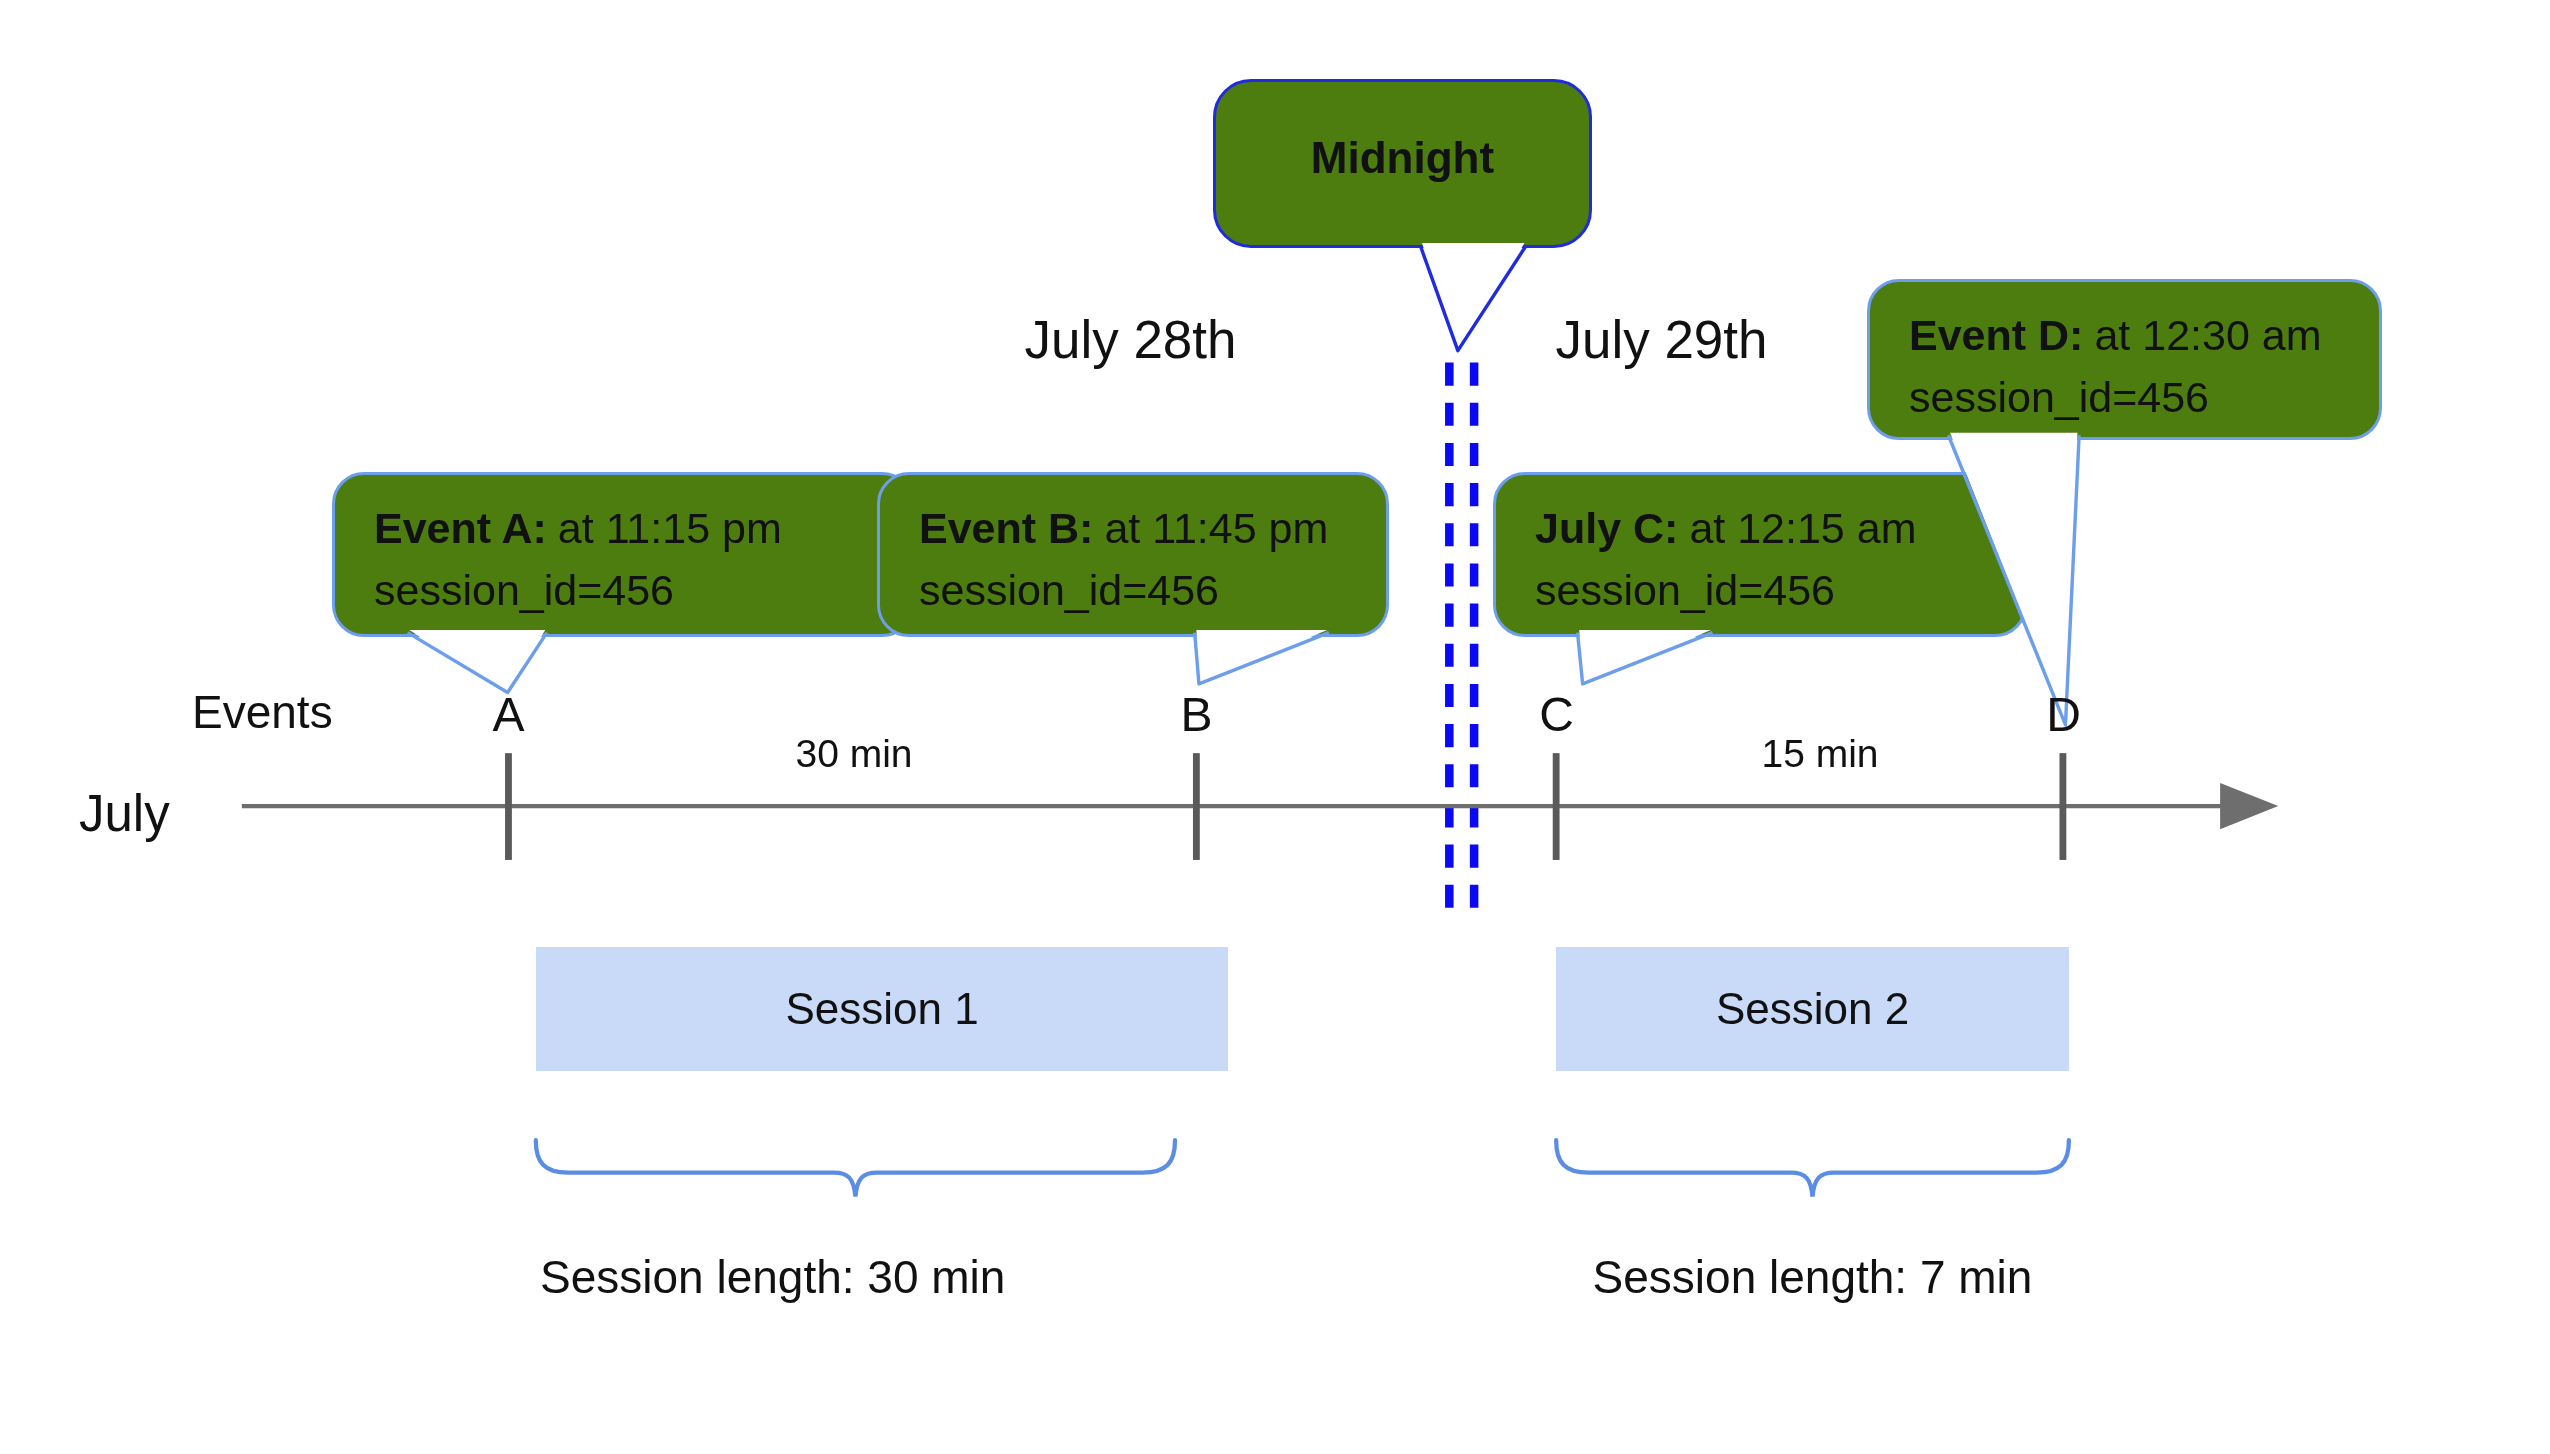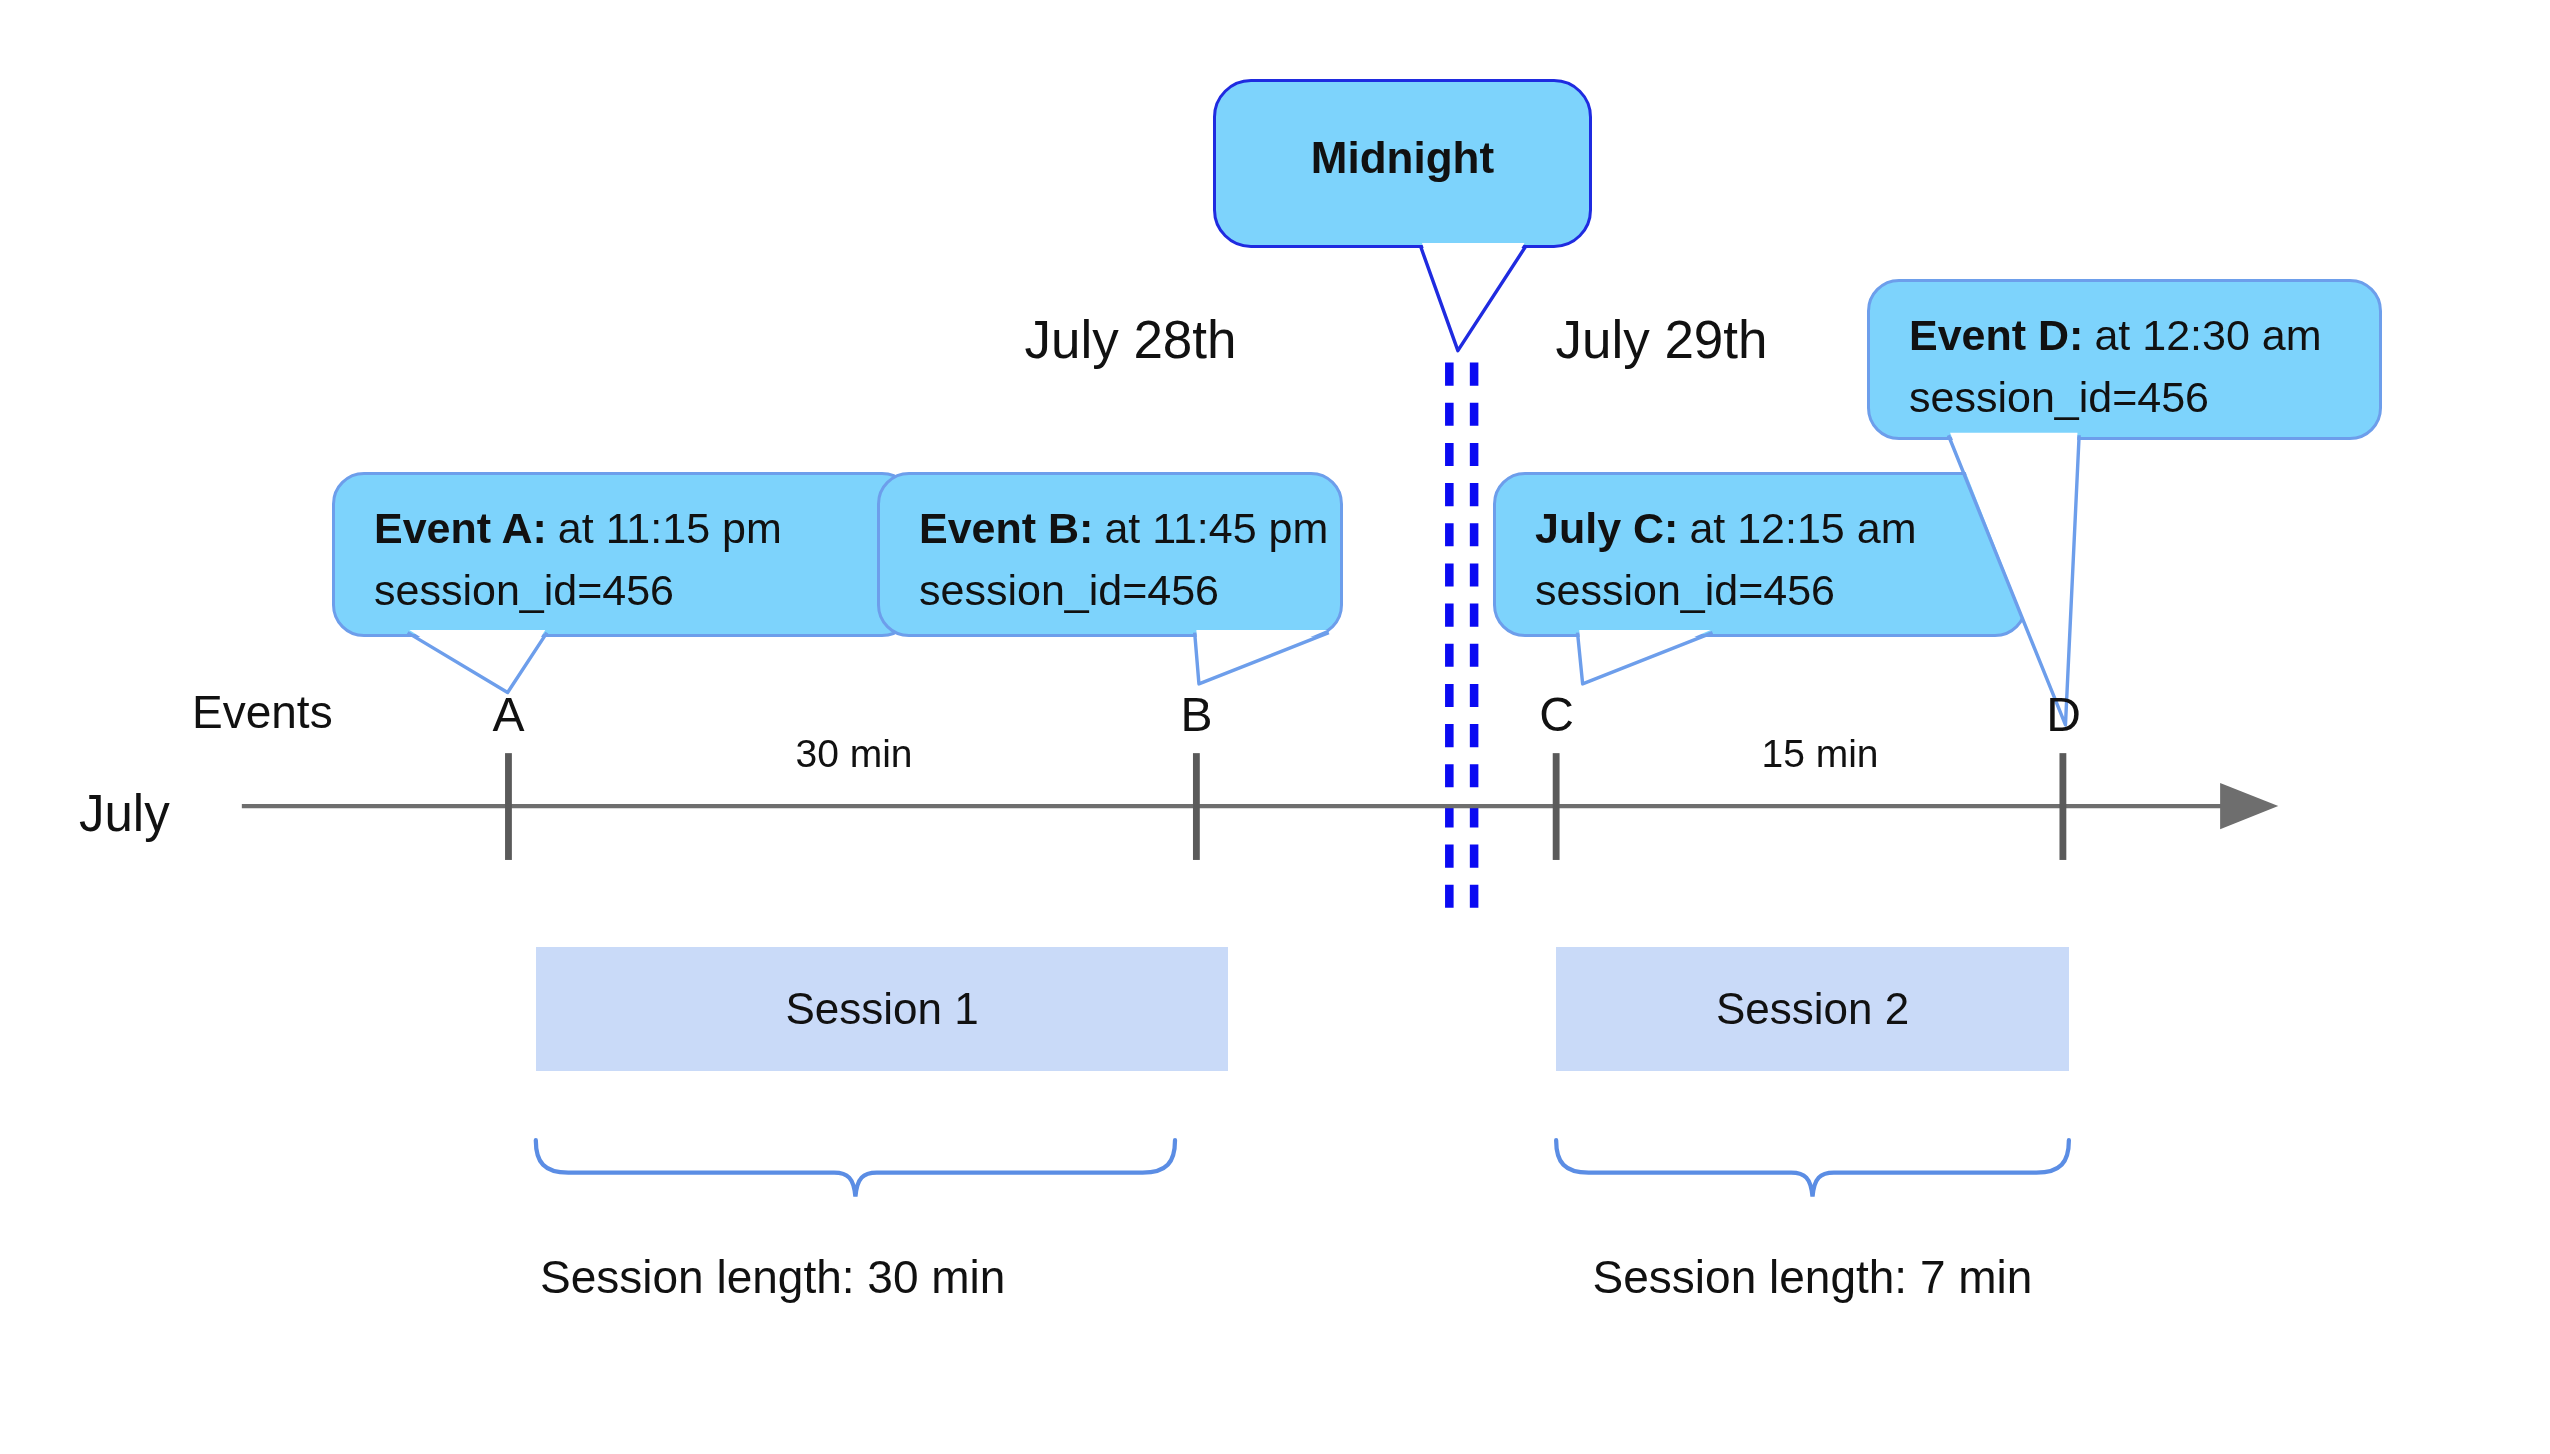--- a/index.html
+++ b/index.html
@@ -11,21 +11,21 @@
   html,body{margin:0;padding:0;background:#fff;}
   #canvas{
     position:relative; width:2550px; height:1455px; background:#ffffff;
     font-family:"Liberation Sans","DejaVu Sans",sans-serif; color:var(--text);
     overflow:hidden;
   }
   svg.layer{position:absolute;left:0;top:0;width:2550px;height:1455px;pointer-events:none;}
 
   
   .bubble{
-    position:absolute; background:#7dd3fc; border:3.4px solid var(--bubble-blue);
+    position:absolute; background:#4d7c0f; border:3.4px solid var(--bubble-blue);
     border-radius:32px; box-sizing:border-box;
     font-size:43px; line-height:62px; padding:22px 24px 0 39px; white-space:nowrap;
   }
   .bubble .bold{font-weight:bold;}
   .bubble .time{margin-left:11px;}
   .bubble.midnight{
     border-color:var(--accent-blue); border-radius:38px;
     display:flex; align-items:center; justify-content:center;
     font-weight:bold; font-size:44px; padding:0 0 12px 0;
   }
@@ -76,21 +76,21 @@
   <div class="datelabel" style="left:1525px; top:309px;">July 29th</div>
 
   <div class="bubble midnight" style="left:1213px; top:79px; width:379px; height:169px;">
     <span>Midnight</span>
   </div>
 
   <div class="bubble" style="left:332px; top:472px; width:582px; height:165px;">
     <div><span class="bold">Event A:</span><span class="time">at 11:15 pm</span></div>
     <div>session_id=456</div>
   </div>
-  <div class="bubble" style="left:877px; top:472px; width:466px; height:165px;">
+  <div class="bubble" style="left:877px; top:472px; width:512px; height:165px;">
     <div><span class="bold">Event B:</span><span class="time">at 11:45 pm</span></div>
     <div>session_id=456</div>
   </div>
   <div class="bubble" style="left:1493px; top:472px; width:534px; height:165px;">
     <div><span class="bold">July C:</span><span class="time">at 12:15 am</span></div>
     <div>session_id=456</div>
   </div>
   <div class="bubble" style="left:1867px; top:279px; width:515px; height:161px;">
     <div><span class="bold">Event D:</span><span class="time">at 12:30 am</span></div>
     <div>session_id=456</div>

